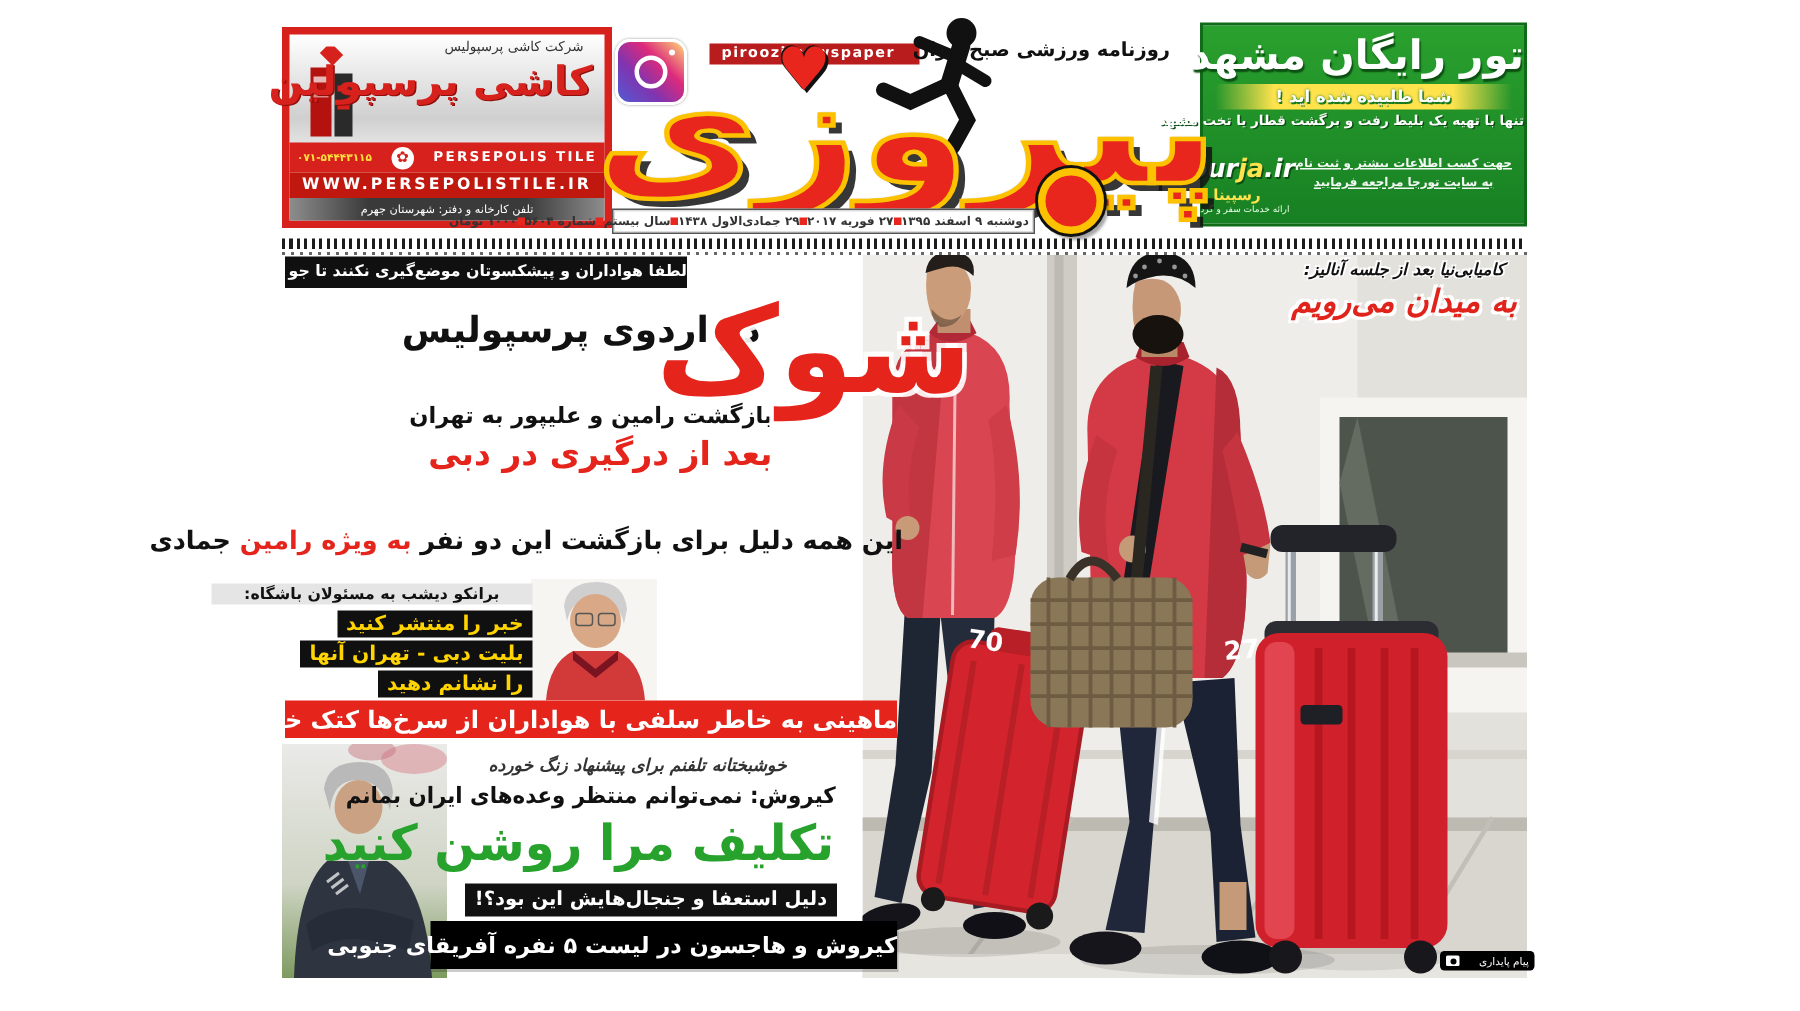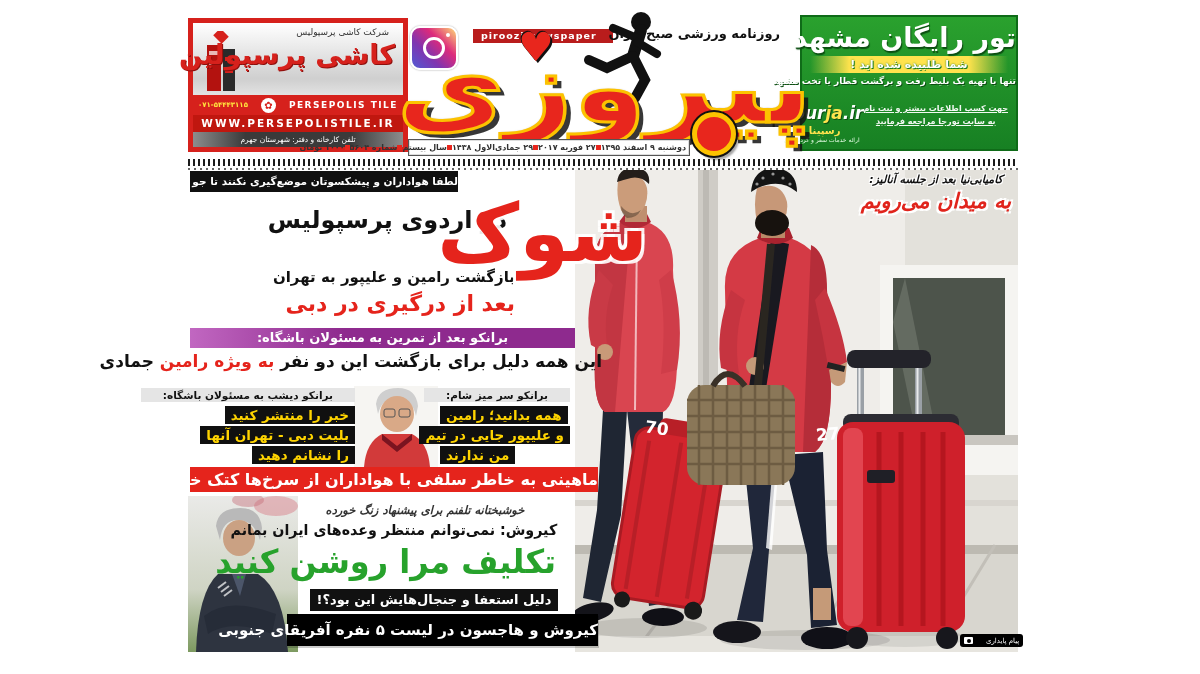--- a/index.html
+++ b/index.html
@@ -306,36 +306,29 @@
     <div id="kam-label" class="b nw">کامیابی‌نیا بعد از جلسه آنالیز:</div>
     <div class="kam-line b nw">به میدان می‌رویم</div>
   </div>
 
   <div id="top-black-bar" class="abs rtl b ctr nw">لطفا هواداران و پیشکسوتان موضع‌گیری نکنند تا جو آرام شود</div>
   <div id="shock-word" class="abs rtl b ctr nw">شوک</div>
   <div id="shock-sub" class="abs rtl b nw">در اردوی پرسپولیس</div>
   <div id="shock-s1" class="abs rtl b ctr nw">بازگشت رامین و علیپور به تهران</div>
   <div id="shock-s2" class="abs rtl b ctr nw">بعد از درگیری در دبی</div>
 
-  <div id="purple-bar" class="abs rtl b ctr nw">برانکو بعد از تمرین به مسئولان باشگاه:</div>
   <div id="quote-line" class="abs rtl b ctr nw">
     <span>این همه دلیل برای بازگشت این دو نفر </span><span class="red">به ویژه رامین</span><span> جمادی</span>
   </div>
 
   <div id="col-night" class="abs rtl">
     <span class="ylabel nw">برانکو دیشب به مسئولان باشگاه:</span><br>
     <span class="bline nw">خبر را منتشر کنید</span><br>
     <span class="bline nw">بلیت دبی - تهران آنها</span><br>
     <span class="bline nw">را نشانم دهید</span>
-  </div>
-  <div id="col-dinner" class="abs rtl">
-    <span class="ylabel nw">برانکو سر میز شام:</span><br>
-    <span class="bline nw">همه بدانید؛ رامین</span><br>
-    <span class="bline nw">و علیپور جایی در تیم</span><br>
-    <span class="bline nw">من ندارند</span>
   </div>
 
   <svg id="branko-photo" class="abs" width="84" height="81" viewBox="0 0 84 81">
     <rect width="84" height="81" fill="#f6f5f2"></rect>
     <path d="M22 18 Q24 2 44 2 Q62 2 64 20 L62 30 Q58 12 42 12 Q28 12 24 28 Z" fill="#cfcfcf"></path>
     <ellipse cx="43" cy="28" rx="17" ry="18" fill="#d9a987"></ellipse>
     <rect x="30" y="23" width="11" height="8" rx="2" stroke="#555" fill="none"></rect>
     <rect x="45" y="23" width="11" height="8" rx="2" stroke="#555" fill="none"></rect>
     <path d="M10 81 Q12 56 28 48 L58 48 Q74 56 76 81 Z" fill="#d23a3a"></path>
     <path d="M28 48 L43 60 L58 48 L58 54 L43 66 L28 54 Z" fill="#7a1420"></path>

